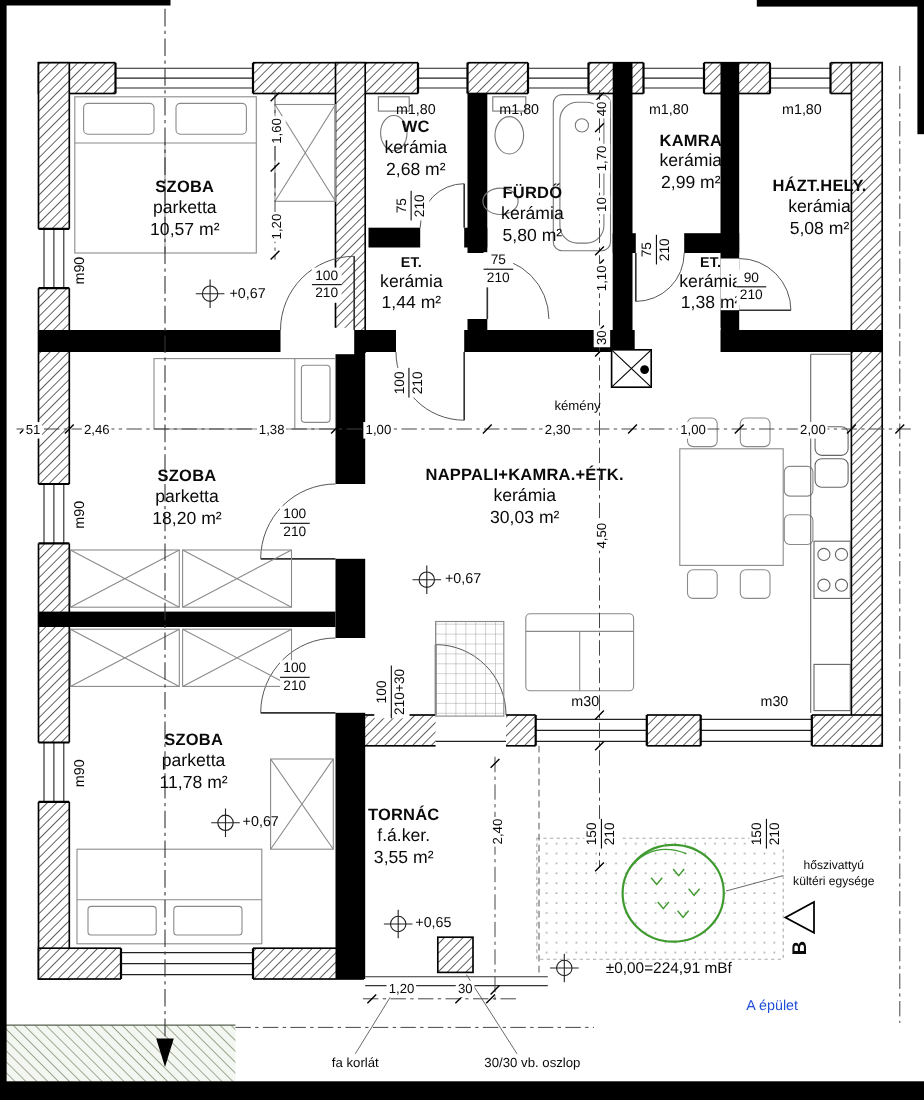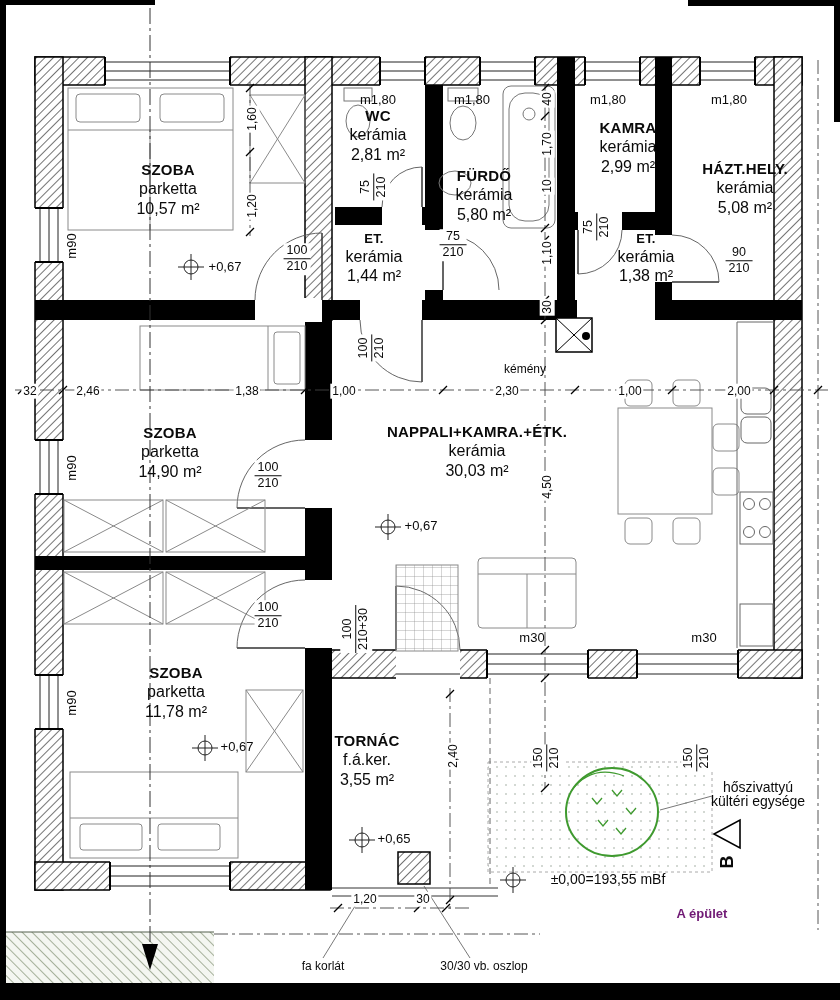--- a/index.html
+++ b/index.html
@@ -10,23 +10,23 @@
        text-align:center;color:#0a0a0a;font-size:12px;line-height:1.22}
   .rot{transform:translate(-50%,-50%) rotate(-90deg)}
   .room .rname{font-weight:bold;font-size:15px;letter-spacing:.2px}
   .room .rsub{font-size:16px}
   .sill{font-size:13px}
   .lvl{font-size:13px}
   .dim{font-size:12px;background:#fff;padding:0 2px}
   .frac span{display:block;padding:0 3px;font-size:12.5px;background:#fff}
   .frac .den{border-top:1px solid #0a0a0a}
   .big{font-size:14px}
-  .red{color:#701a75;font-weight:bold;font-size:13px}
+  .red{color:#1d4ed8;font-weight:normal;font-size:13px}
   .bmark{font-size:18px;font-weight:bold}
-  .small{font-size:14px}
+  .small{font-size:11px}
 </style>
 </head>
 <body>
 
 <div class="stage">
 
 <svg width="840" height="1000" viewBox="0 0 840 1000">
   <defs>
     <pattern id="hatch" width="6" height="6" patternUnits="userSpaceOnUse" patternTransform="rotate(45)">
       <rect width="6" height="6" fill="#ffffff"></rect>
@@ -271,21 +271,21 @@
 </svg>
 
 <div class="lbl room" style="left:168px;top:190px">
   <div class="rname">SZOBA</div>
   <div class="rsub">parketta</div>
   <div class="rsub">10,57 m²</div>
 </div>
 <div class="lbl room" style="left:378px;top:136px">
   <div class="rname">WC</div>
   <div class="rsub">kerámia</div>
-  <div class="rsub">2,81 m²</div>
+  <div class="rsub">2,68 m²</div>
 </div>
 <div class="lbl room" style="left:484px;top:196px">
   <div class="rname">FÜRDŐ</div>
   <div class="rsub">kerámia</div>
   <div class="rsub">5,80 m²</div>
 </div>
 <div class="lbl room" style="left:628px;top:148px">
   <div class="rname">KAMRA</div>
   <div class="rsub">kerámia</div>
   <div class="rsub">2,99 m²</div>
@@ -301,21 +301,21 @@
   <div class="rsub">1,44 m²</div>
 </div>
 <div class="lbl room" style="left:646px;top:258px">
   <div class="rname" style="font-size:13px">ET.</div>
   <div class="rsub">kerámia</div>
   <div class="rsub">1,38 m²</div>
 </div>
 <div class="lbl room" style="left:170px;top:453px">
   <div class="rname">SZOBA</div>
   <div class="rsub">parketta</div>
-  <div class="rsub">14,90 m²</div>
+  <div class="rsub">18,20 m²</div>
 </div>
 <div class="lbl room" style="left:477px;top:452px">
   <div class="rname">NAPPALI+KAMRA.+ÉTK.</div>
   <div class="rsub">kerámia</div>
   <div class="rsub">30,03 m²</div>
 </div>
 <div class="lbl room" style="left:176px;top:693px">
   <div class="rname">SZOBA</div>
   <div class="rsub">parketta</div>
   <div class="rsub">11,78 m²</div>
@@ -342,21 +342,21 @@
 <div class="lbl lvl" style="left:394px;top:839px">+0,65</div>
 
 <div class="lbl frac" style="left:297px;top:259px">
   <span class="num">100</span>
   <span class="den">210</span>
 </div>
 <div class="lbl frac" style="left:453px;top:245px">
   <span class="num">75</span>
   <span class="den">210</span>
 </div>
-<div class="lbl frac" style="left:739px;top:261px">
+<div class="lbl frac" style="left:683px;top:261px">
   <span class="num">90</span>
   <span class="den">210</span>
 </div>
 <div class="lbl frac" style="left:268px;top:476px">
   <span class="num">100</span>
   <span class="den">210</span>
 </div>
 <div class="lbl frac" style="left:268px;top:616px">
   <span class="num">100</span>
   <span class="den">210</span>
@@ -380,21 +380,21 @@
 </div>
 <div class="lbl frac rot" style="left:547px;top:758px">
   <span class="num">150</span>
   <span class="den">210</span>
 </div>
 <div class="lbl frac rot" style="left:697px;top:758px">
   <span class="num">150</span>
   <span class="den">210</span>
 </div>
 
-<div class="lbl dim" style="left:30px;top:391px">32</div>
+<div class="lbl dim" style="left:30px;top:391px">51</div>
 <div class="lbl dim" style="left:88px;top:391px">2,46</div>
 <div class="lbl dim" style="left:247px;top:391px">1,38</div>
 <div class="lbl dim" style="left:344px;top:391px">1,00</div>
 <div class="lbl dim" style="left:507px;top:391px">2,30</div>
 <div class="lbl dim" style="left:630px;top:391px">1,00</div>
 <div class="lbl dim" style="left:739px;top:391px">2,00</div>
 
 <div class="lbl dim rot" style="left:547px;top:99px">40</div>
 <div class="lbl dim rot" style="left:547px;top:144px">1,70</div>
 <div class="lbl dim rot" style="left:547px;top:186px">10</div>
@@ -403,21 +403,21 @@
 <div class="lbl dim rot" style="left:547px;top:487px">4,50</div>
 
 <div class="lbl dim rot" style="left:252px;top:119px">1,60</div>
 <div class="lbl dim rot" style="left:252px;top:206px">1,20</div>
 
 <div class="lbl dim rot" style="left:453px;top:756px">2,40</div>
 <div class="lbl dim" style="left:365px;top:899px">1,20</div>
 <div class="lbl dim" style="left:423px;top:899px">30</div>
 
 <div class="lbl" style="left:525px;top:369px">kémény</div>
-<div class="lbl big" style="left:608px;top:880px">±0,00=193,55 mBf</div>
+<div class="lbl big" style="left:608px;top:880px">±0,00=224,91 mBf</div>
 <div class="lbl red" style="left:702px;top:914px">A épület</div>
 <div class="lbl small" style="left:758px;top:788px">hőszivattyú</div>
 <div class="lbl small" style="left:758px;top:802px">kültéri egysége</div>
 <div class="lbl" style="left:323px;top:966px">fa korlát</div>
 <div class="lbl" style="left:484px;top:966px">30/30 vb. oszlop</div>
 <div class="lbl bmark rot" style="left:728px;top:862px">B</div>
 
 </div>
 
 </body></html>

